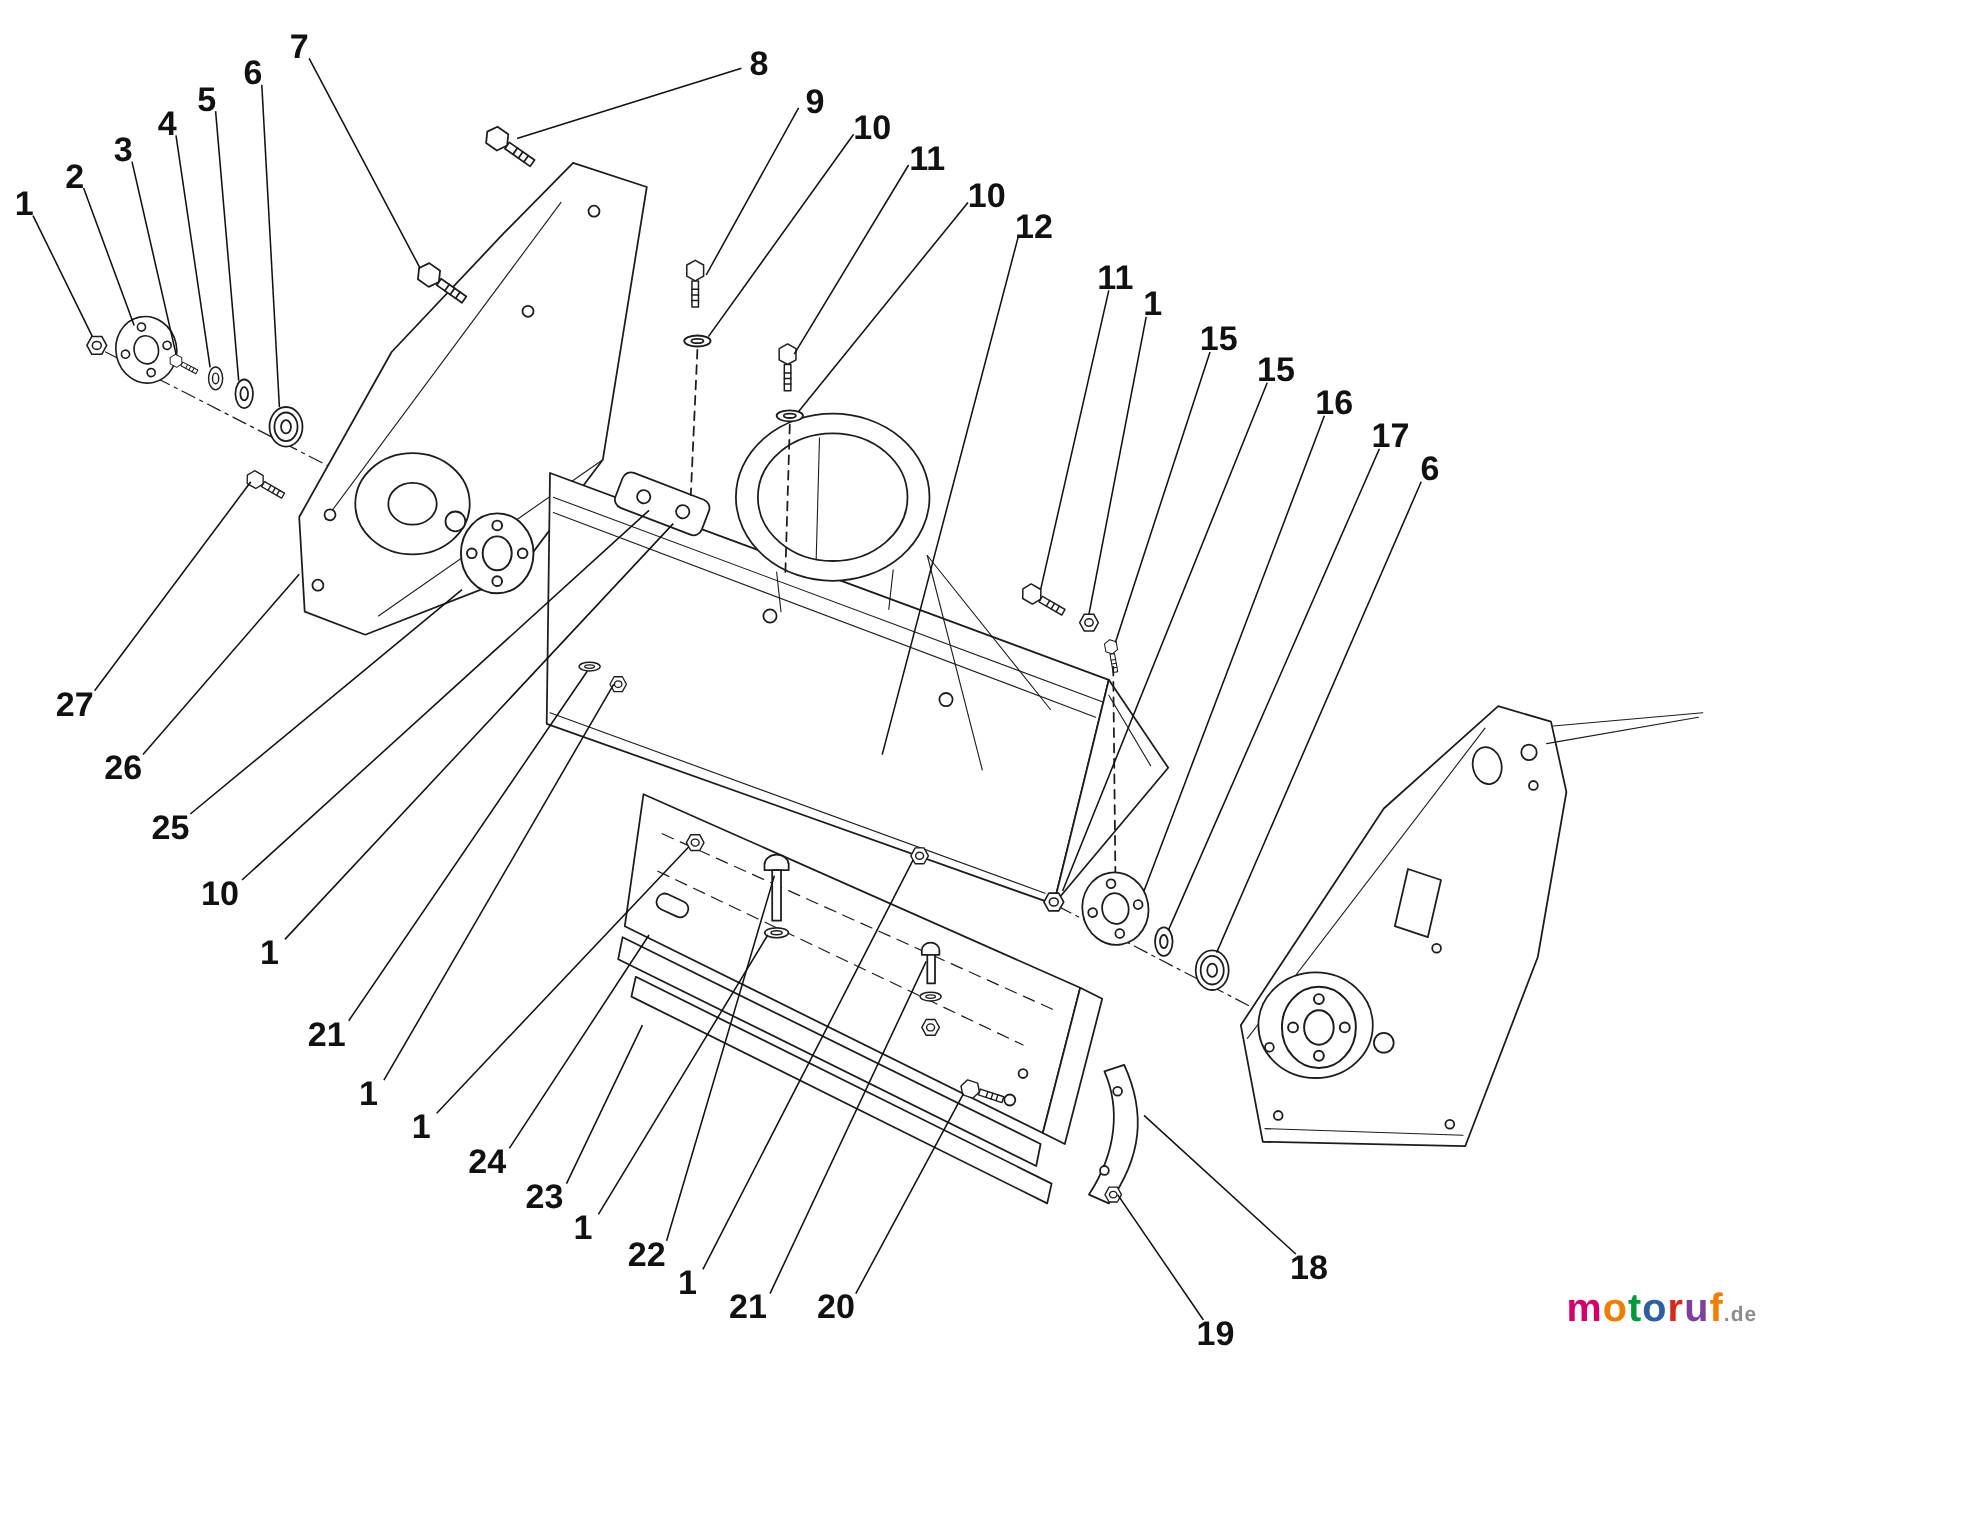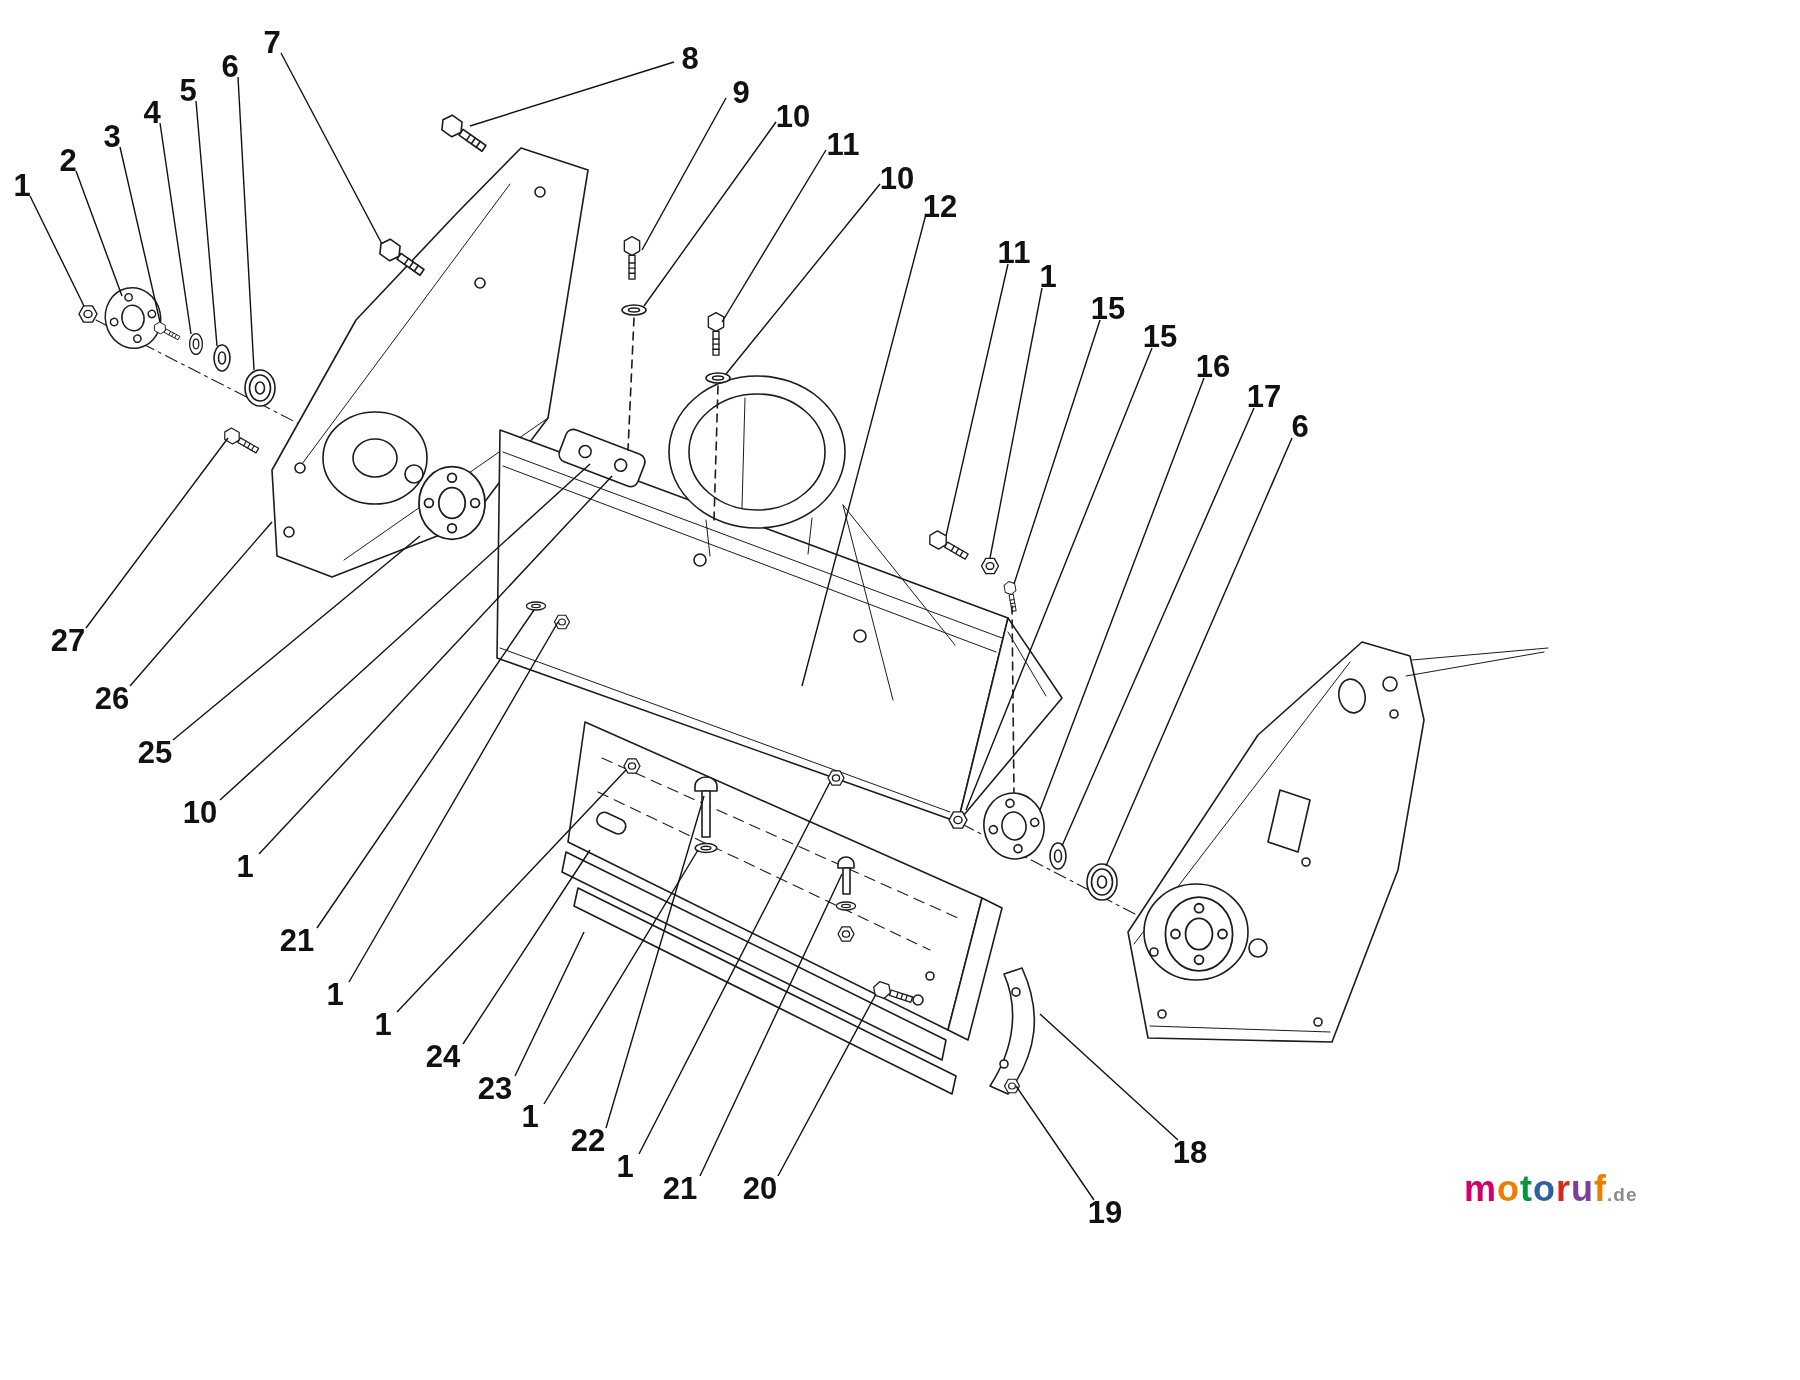--- a/index.html
+++ b/index.html
@@ -8,21 +8,21 @@
   svg{position:absolute;left:0;top:0;}
   .callout{font:700 31px "Liberation Sans",sans-serif;fill:#111;
            text-anchor:middle;dominant-baseline:central;}
   .leader{stroke:#111;stroke-width:1.4;}
   .dash{stroke-dasharray:8 6;fill:none;}
   .dash2{stroke-dasharray:11 7;fill:none;stroke-width:1.1;}
   .axis{stroke-dasharray:13 5 3 5;fill:none;stroke-width:1.1;}
   .thin{stroke-width:1;fill:none;}
   .logo{position:absolute;left:1424px;top:1168px;
         font:700 36px "Liberation Sans",sans-serif;letter-spacing:1px;
-        white-space:nowrap;margin-left:40px;}
+        white-space:nowrap;}
   .logo .suffix{font-size:19px;font-weight:700;}
 </style>
 </head>
 <body>
 
 <svg width="1800" height="1380" viewBox="0 0 1800 1380">
 
   <defs>
     <g id="sym-bolt">
       <polygon points="-11,0 -6,-9 6,-9 11,0 6,9 -6,9"></polygon>

